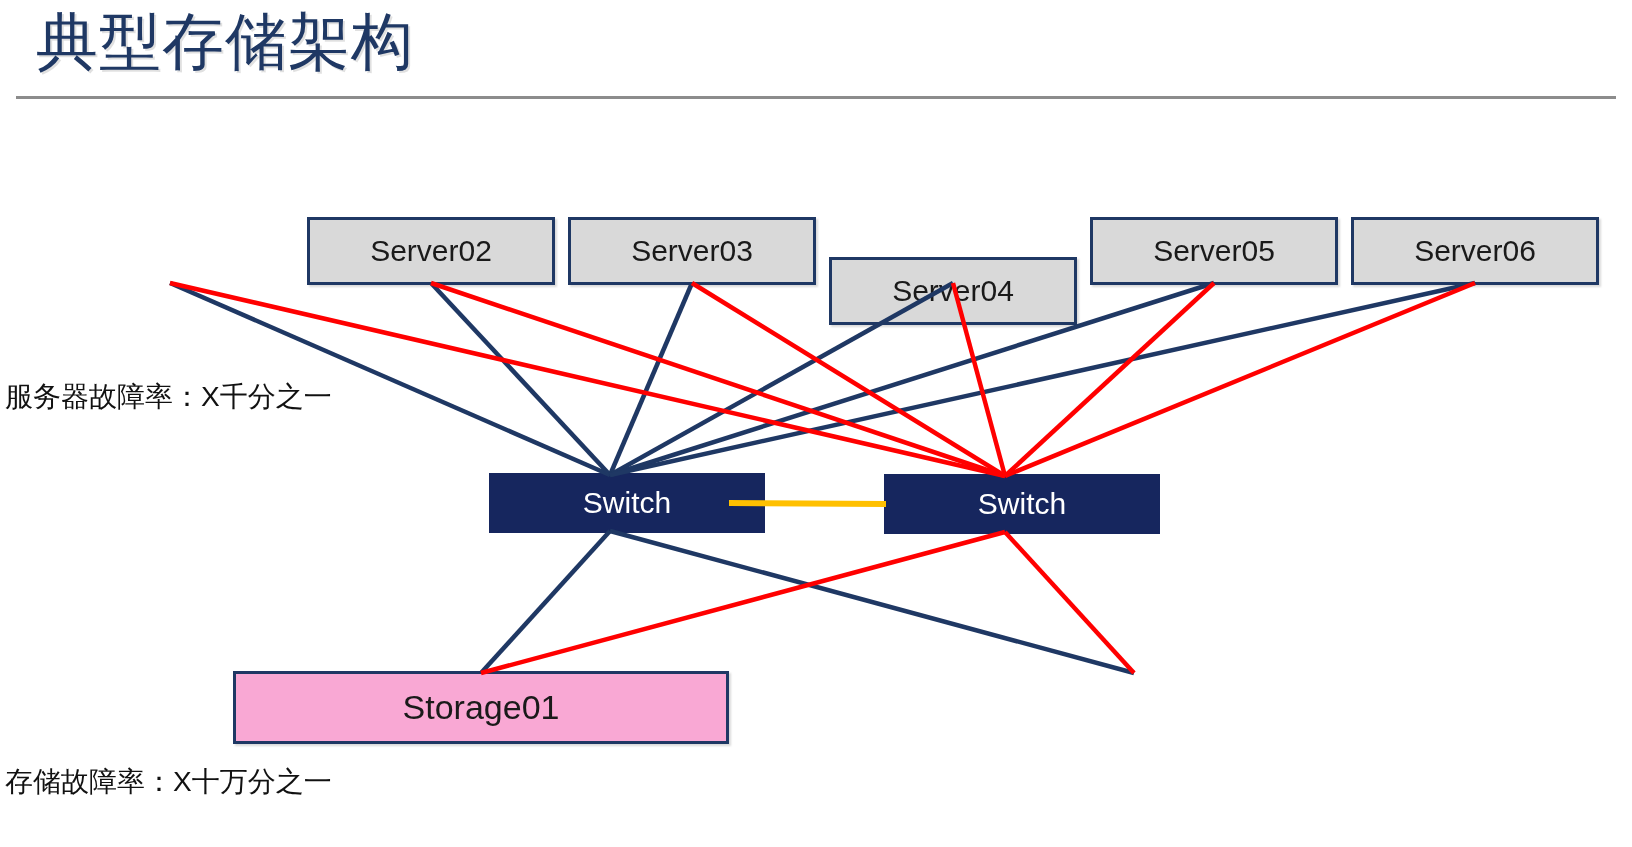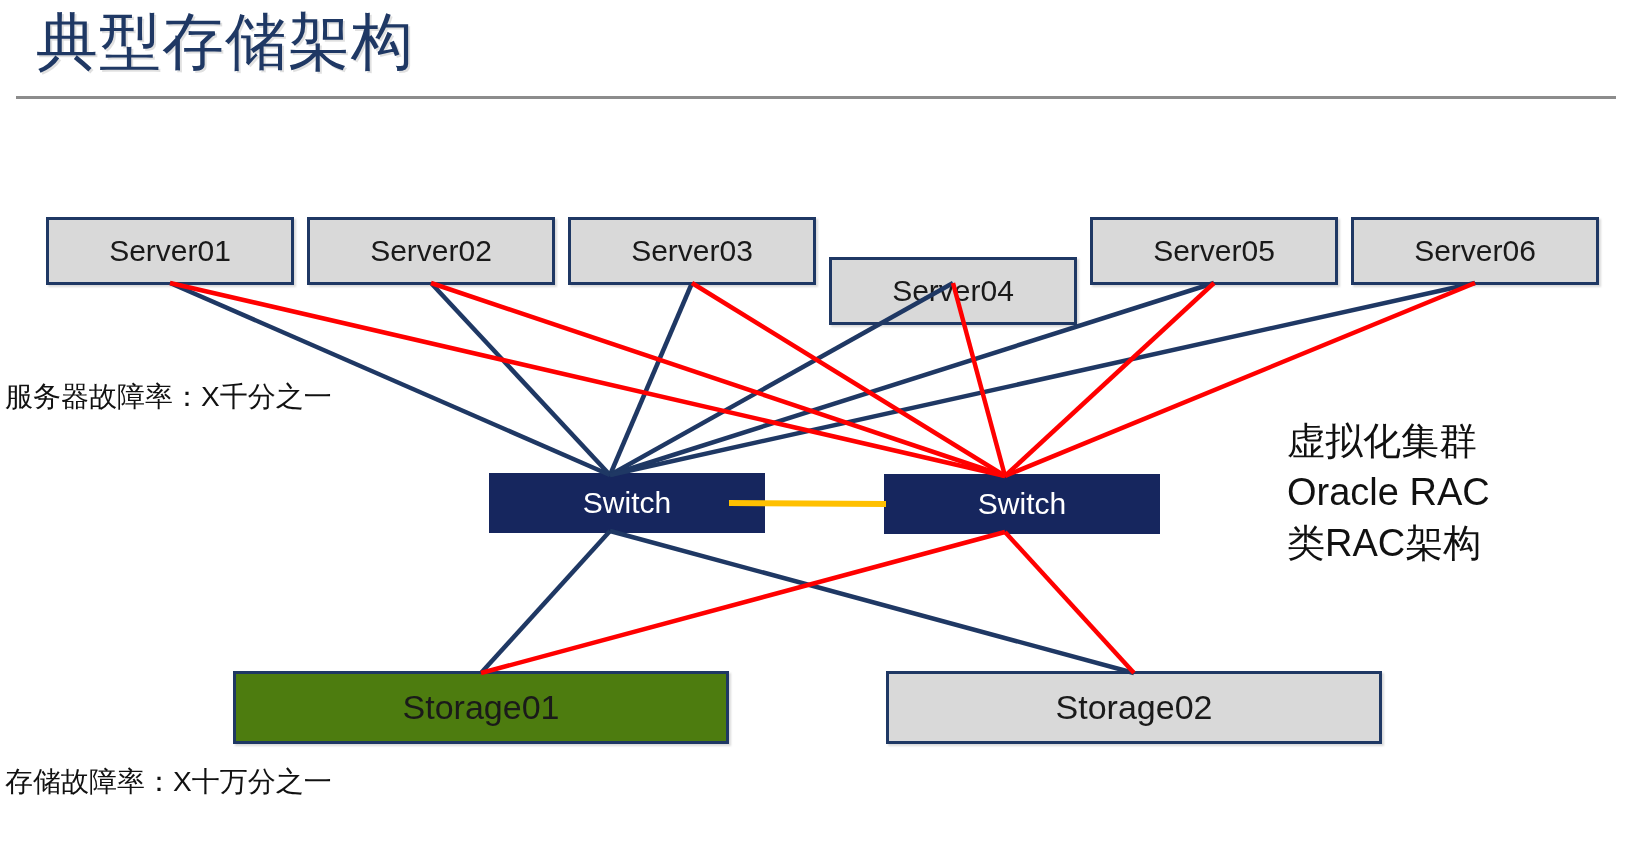--- a/index.html
+++ b/index.html
@@ -86,23 +86,20 @@
   }
 </style>
 </head>
 <body>
 
 <div id="stage">
 
   <div class="page-title" style="color: rgb(31, 56, 100);">典型存储架构</div>
   <div class="divider" style="background: rgb(140, 140, 140);"></div>
 
-  <div class="node server" id="srv1" style="background: rgb(217, 217, 217); border-color: rgb(31, 56, 100);">
-    <span>Server01</span>
-  </div>
   <div class="node server" id="srv2" style="background: rgb(217, 217, 217); border-color: rgb(31, 56, 100);">
     <span>Server02</span>
   </div>
   <div class="node server" id="srv3" style="background: rgb(217, 217, 217); border-color: rgb(31, 56, 100);">
     <span>Server03</span>
   </div>
   <div class="node server" id="srv4" style="background: rgb(217, 217, 217); border-color: rgb(31, 56, 100);">
     <span>Server04</span>
   </div>
   <div class="node server" id="srv5" style="background: rgb(217, 217, 217); border-color: rgb(31, 56, 100);">
@@ -112,34 +109,26 @@
     <span>Server06</span>
   </div>
 
   <div class="node switch" id="swA" style="background: rgb(22, 38, 94);">
     <span>Switch</span>
   </div>
   <div class="node switch" id="swB" style="background: rgb(22, 38, 94);">
     <span>Switch</span>
   </div>
 
-  <div class="node storage" id="sto1" style="background: #4d7c0f; border-color: rgb(31, 56, 100);">
+  <div class="node storage" id="sto1" style="background: #f9a8d4; border-color: rgb(31, 56, 100);">
     <span>Storage01</span>
-  </div>
-  <div class="node storage" id="sto2" style="background: rgb(217, 217, 217); border-color: rgb(31, 56, 100);">
-    <span>Storage02</span>
   </div>
 
   <div class="annotation" id="note-server-rate">服务器故障率：X千分之一</div>
   <div class="annotation" id="note-storage-rate">存储故障率：X十万分之一</div>
-  <div class="annotation" id="note-right">
-    <div>虚拟化集群</div>
-    <div>Oracle RAC</div>
-    <div>类RAC架构</div>
-  </div>
 
   <svg id="wires" xmlns="http://www.w3.org/2000/svg">
       <line x1="170" y1="283" x2="610" y2="475" stroke="#1F3864" stroke-width="4.5"></line>
       <line x1="431" y1="283" x2="610" y2="475" stroke="#1F3864" stroke-width="4.5"></line>
       <line x1="692" y1="283" x2="610" y2="475" stroke="#1F3864" stroke-width="4.5"></line>
       <line x1="953" y1="283" x2="610" y2="475" stroke="#1F3864" stroke-width="4.5"></line>
       <line x1="1214" y1="283" x2="610" y2="475" stroke="#1F3864" stroke-width="4.5"></line>
       <line x1="1475" y1="283" x2="610" y2="475" stroke="#1F3864" stroke-width="4.5"></line>
       <line x1="610" y1="531" x2="481" y2="673" stroke="#1F3864" stroke-width="4.5"></line>
       <line x1="610" y1="531" x2="1134" y2="673" stroke="#1F3864" stroke-width="4.5"></line>

